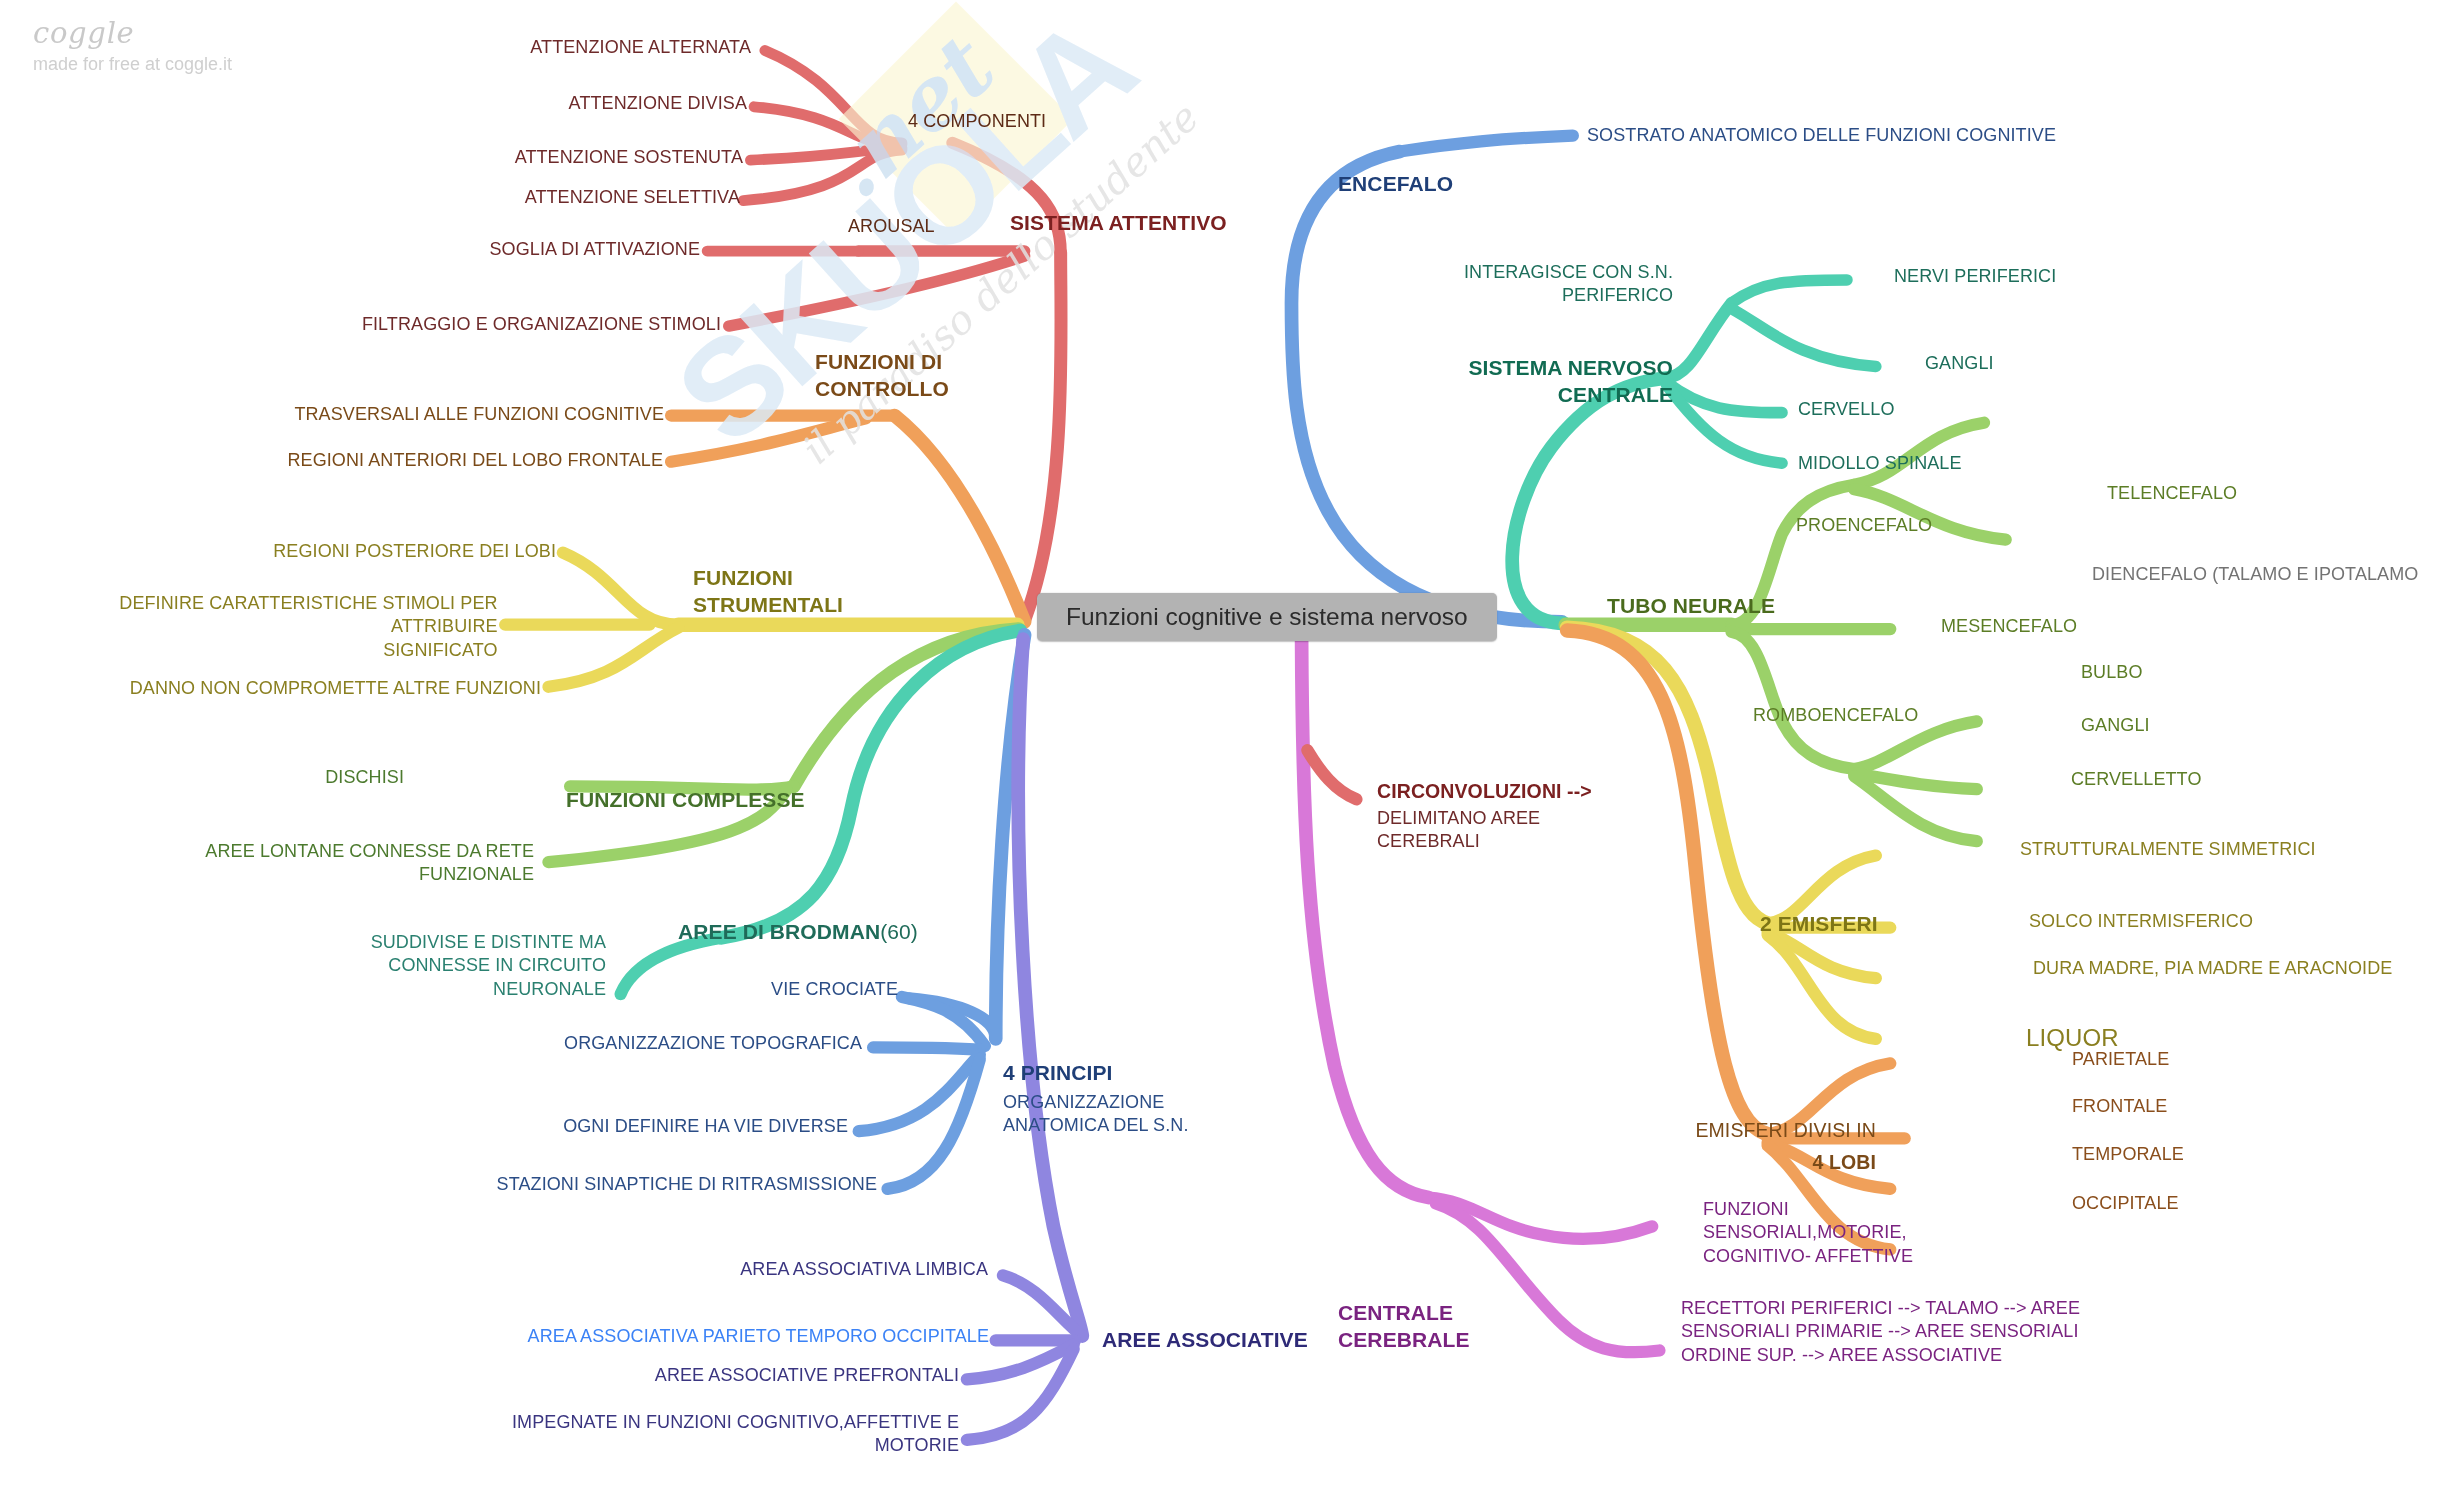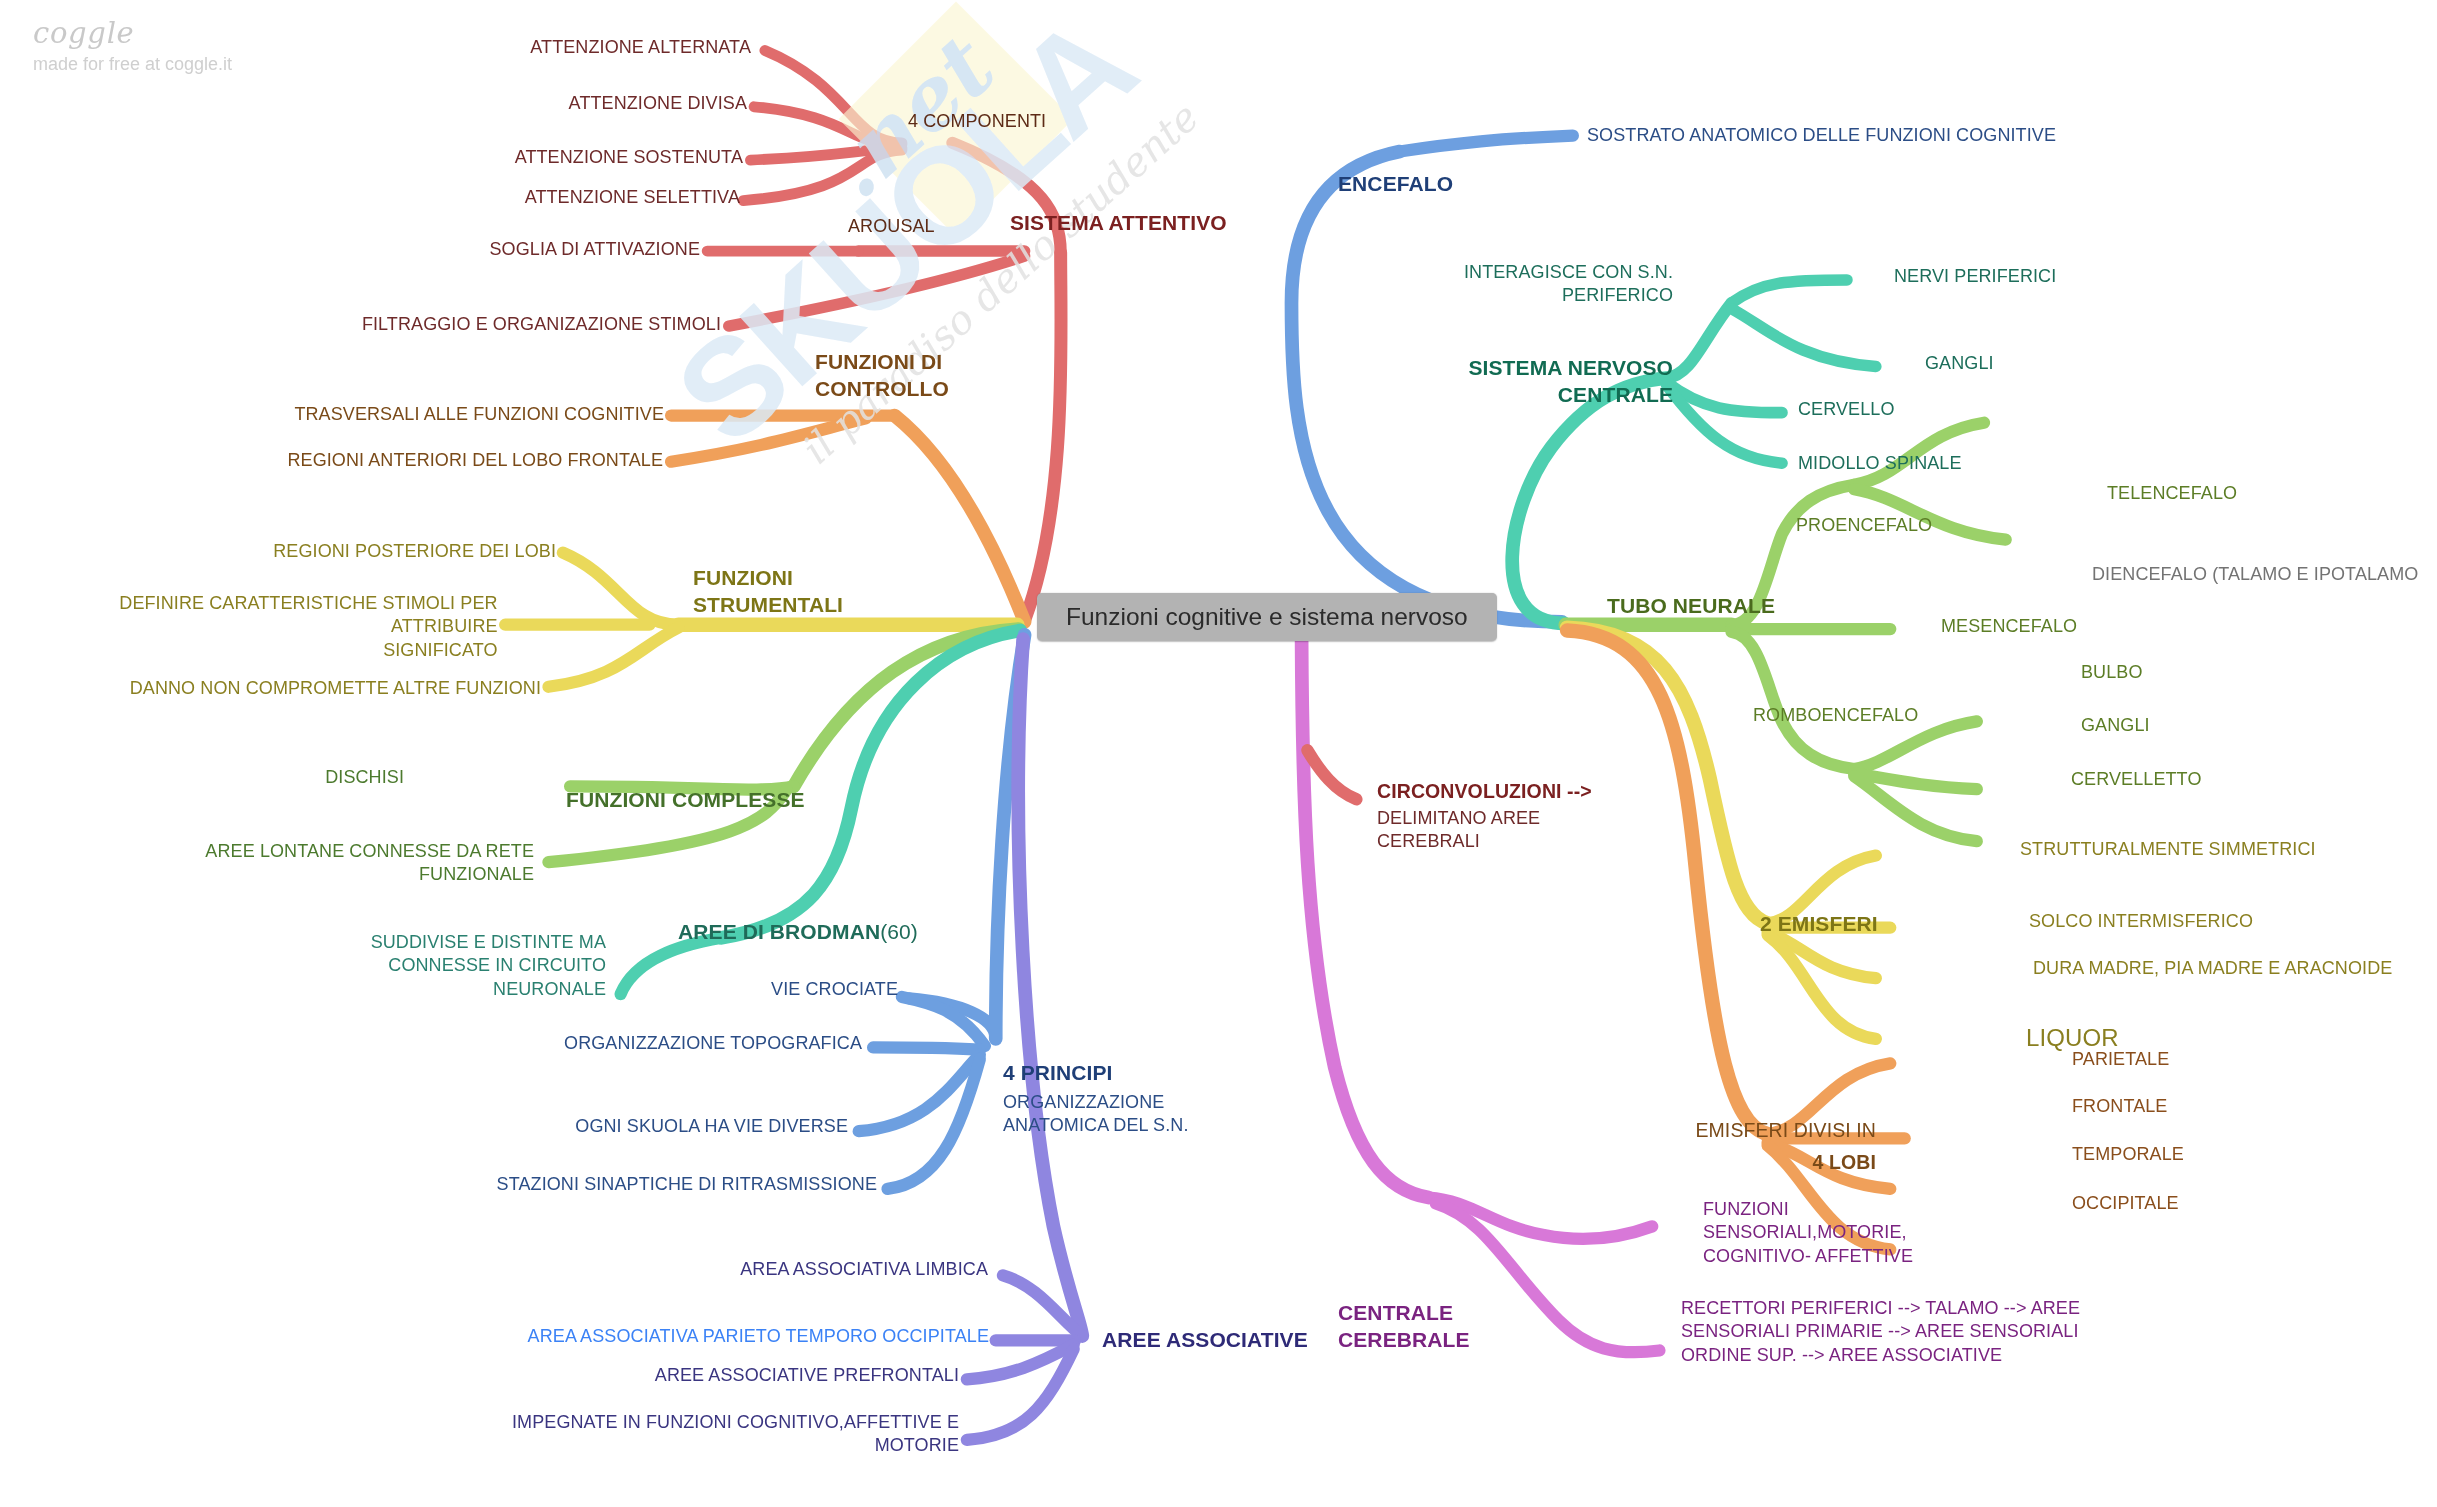--- a/index.html
+++ b/index.html
@@ -187,21 +187,21 @@
   <div class="lbl l" style="left:678px;top:918px;font-size:21px;color:#1f6b59;"><b>AREE DI BRODMAN</b><span>(60)</span></div>
   <div class="lbl r" style="left:238px;top:931px;width:368px;font-size:18px;color:#2a8070;">SUDDIVISE E DISTINTE MA
 CONNESSE IN CIRCUITO
 NEURONALE</div>
 
   <div class="lbl b l" style="left:1003px;top:1059px;font-size:21px;color:#1f3f77;">4 PRINCIPI</div>
   <div class="lbl l" style="left:1003px;top:1091px;font-size:18px;color:#2b4d86;">ORGANIZZAZIONE
 ANATOMICA DEL S.N.</div>
   <div class="lbl r" style="left:635px;top:978px;width:263px;font-size:18px;color:#2b4d86;">VIE CROCIATE</div>
   <div class="lbl r" style="left:505px;top:1032px;width:357px;font-size:18px;color:#2b4d86;">ORGANIZZAZIONE TOPOGRAFICA</div>
-  <div class="lbl r" style="left:491px;top:1115px;width:357px;font-size:18px;color:#2b4d86;">OGNI SKUOLA HA VIE DIVERSE</div>
+  <div class="lbl r" style="left:491px;top:1115px;width:357px;font-size:18px;color:#2b4d86;">OGNI DEFINIRE HA VIE DIVERSE</div>
   <div class="lbl r" style="left:433px;top:1173px;width:444px;font-size:18px;color:#2b4d86;">STAZIONI SINAPTICHE DI RITRASMISSIONE</div>
 
   <div class="lbl b l" style="left:1102px;top:1326px;font-size:21px;color:#2e2a77;">AREE ASSOCIATIVE</div>
   <div class="lbl r" style="left:649px;top:1258px;width:339px;font-size:18px;color:#3a3580;">AREA ASSOCIATIVA LIMBICA</div>
   <div class="lbl r" style="left:462px;top:1325px;width:527px;font-size:18px;color:#3b82f6;">AREA ASSOCIATIVA PARIETO TEMPORO OCCIPITALE</div>
   <div class="lbl r" style="left:577px;top:1364px;width:382px;font-size:18px;color:#3a3580;">AREE ASSOCIATIVE PREFRONTALI</div>
   <div class="lbl r" style="left:447px;top:1411px;width:512px;font-size:18px;color:#3a3580;">IMPEGNATE IN FUNZIONI COGNITIVO,AFFETTIVE E
 MOTORIE</div>
 
   <div class="lbl b l" style="left:1338px;top:170px;font-size:21px;color:#1f3f77;">ENCEFALO</div>

